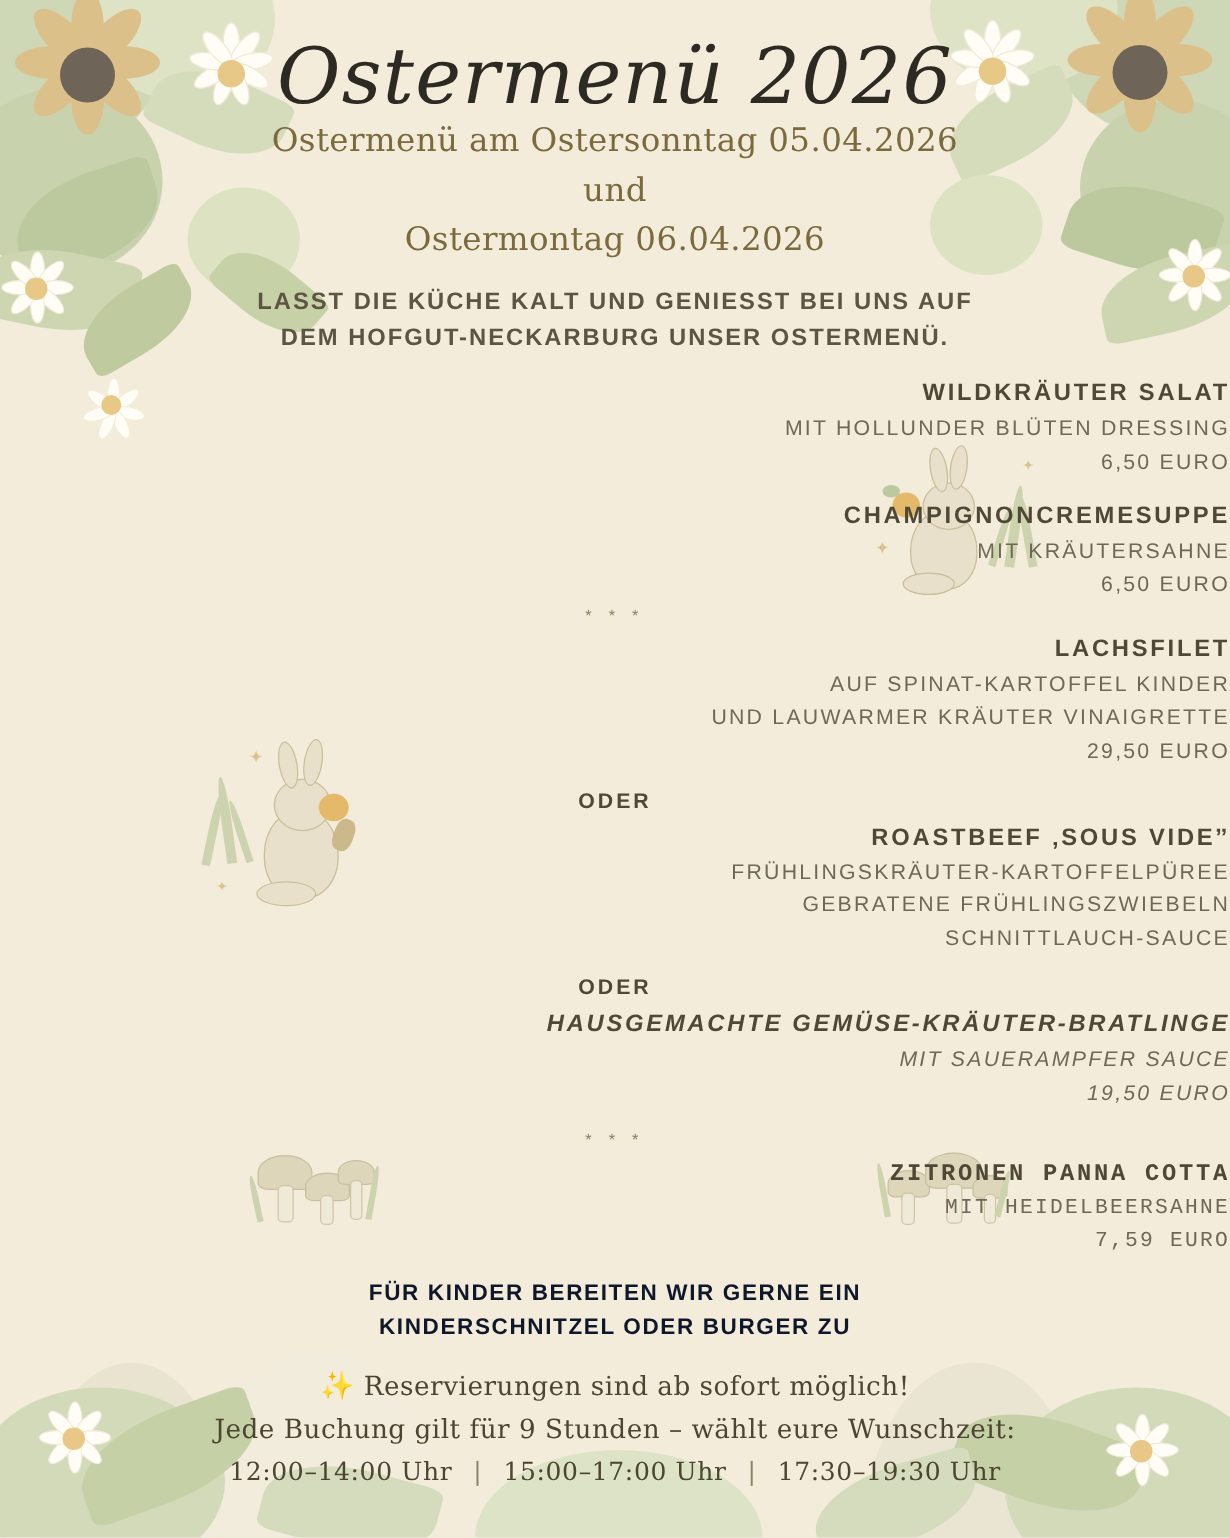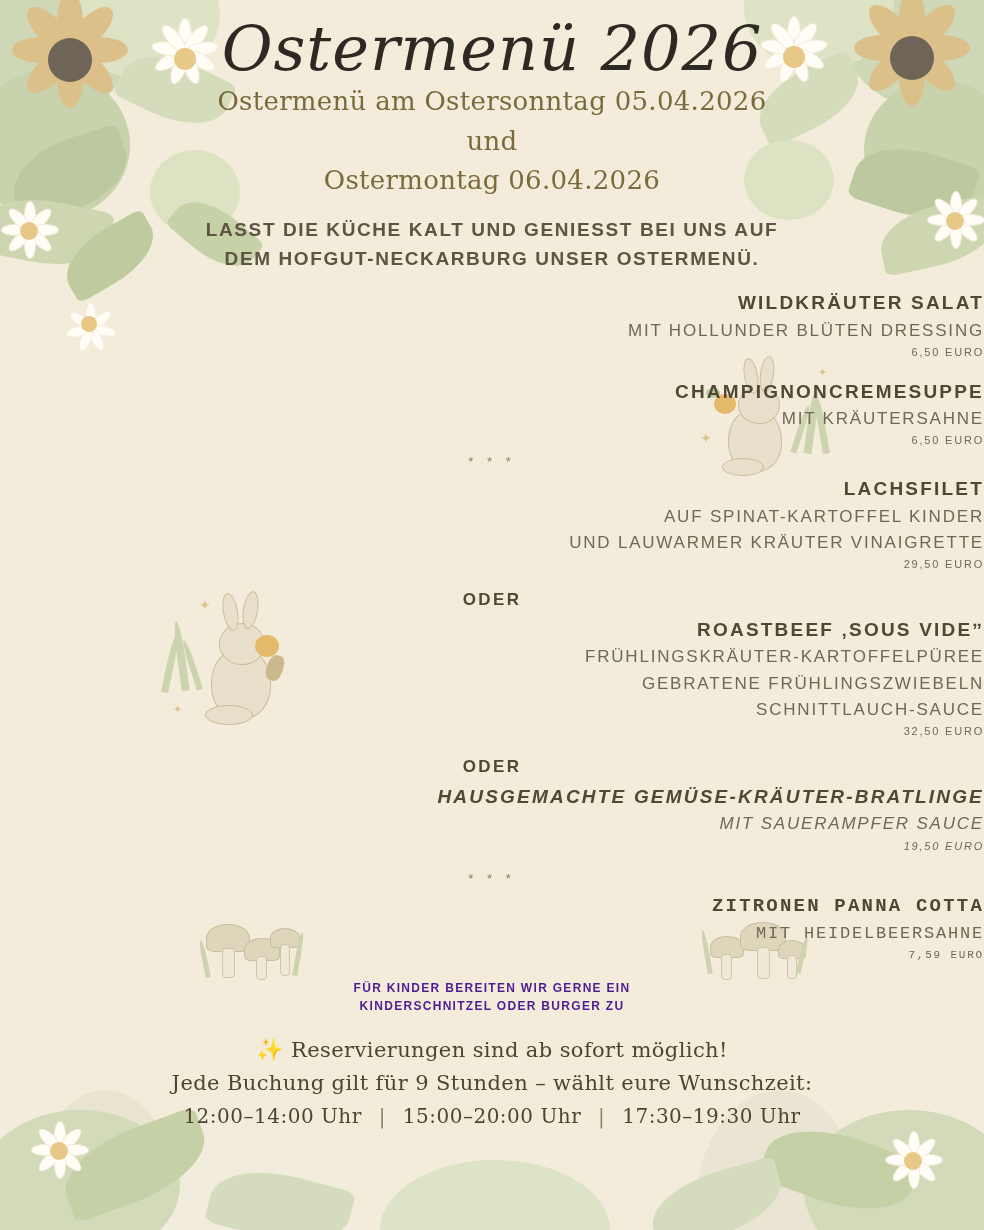--- a/index.html
+++ b/index.html
@@ -67,21 +67,21 @@
   .egg {
     position: absolute;
     border-radius: 50% 50% 48% 48% / 60% 60% 40% 40%;
   }
 
   
   .content {
     position: relative;
     z-index: 5;
     text-align: center;
-    padding-top: 10px;
+    padding-top: 22px;
   }
 
   .title {
     font-family: "DejaVu Serif", serif;
     font-size: 62px;
     color: #2d2a23;
     letter-spacing: 1px;
     line-height: 1.05;
     font-style: italic;
     margin: 6px 0 2px 0;
@@ -117,21 +117,21 @@
     color: #4f4835;
     line-height: 1.5;
   }
   .c-desc {
     font-size: 17px;
     letter-spacing: 1.8px;
     color: #6f6856;
     line-height: 1.55;
   }
   .c-price {
-    font-size: 11px;
+    font-size: 17px;
     letter-spacing: 1.8px;
     color: #6f6856;
     line-height: 1.6;
   }
 
   .stars {
     font-size: 13px;
     color: #8a7f5e;
     letter-spacing: 5px;
     margin: 4px 0 0 0;
@@ -140,24 +140,24 @@
   .oder {
     font-size: 17px;
     font-weight: bold;
     letter-spacing: 2.4px;
     color: #4f4835;
     margin: 16px 0 6px 0;
   }
 
   .kids {
     margin-top: 14px;
-    font-size: 12px;
+    font-size: 18px;
     font-weight: bold;
     letter-spacing: 1.3px;
-    color: #4c1d95;
+    color: #0f172a;
     line-height: 1.5;
   }
 
   .reserv {
     margin-top: 18px;
     font-family: "DejaVu Serif", serif;
     font-size: 21px;
     color: #4c4staticf;
     color: #4c452f;
     letter-spacing: 0.4px;
@@ -449,21 +449,20 @@
       <div class="c-price">29,50 EURO</div>
     </div>
 
     <div class="oder">ODER</div>
 
     <div class="course" style="margin-top:2px;">
       <div class="c-name">ROASTBEEF ‚SOUS VIDEˮ</div>
       <div class="c-desc">FRÜHLINGSKRÄUTER-KARTOFFELPÜREE</div>
       <div class="c-desc">GEBRATENE FRÜHLINGSZWIEBELN</div>
       <div class="c-desc">SCHNITTLAUCH-SAUCE</div>
-      <div class="c-price">32,50 EURO</div>
     </div>
 
     <div class="oder">ODER</div>
 
     <div class="course" style="margin-top:2px;font-style:italic;">
       <div class="c-name">HAUSGEMACHTE GEMÜSE-KRÄUTER-BRATLINGE</div>
       <div class="c-desc">MIT SAUERAMPFER SAUCE</div>
       <div class="c-price">19,50 EURO</div>
     </div>
 
@@ -482,20 +481,20 @@
 
     <div class="reserv">
       <div>
         <span class="big">✨</span>
         <span>Reservierungen sind ab sofort möglich!</span>
       </div>
       <div>Jede Buchung gilt für 9 Stunden – wählt eure Wunschzeit:</div>
       <div class="times">
         <span>12:00–14:00 Uhr</span>
         <span class="sep">|</span>
-        <span>15:00–20:00 Uhr</span>
+        <span>15:00–17:00 Uhr</span>
         <span class="sep">|</span>
         <span>17:30–19:30 Uhr</span>
       </div>
     </div>
 
   </div>
 </div>
 
 </body></html>

